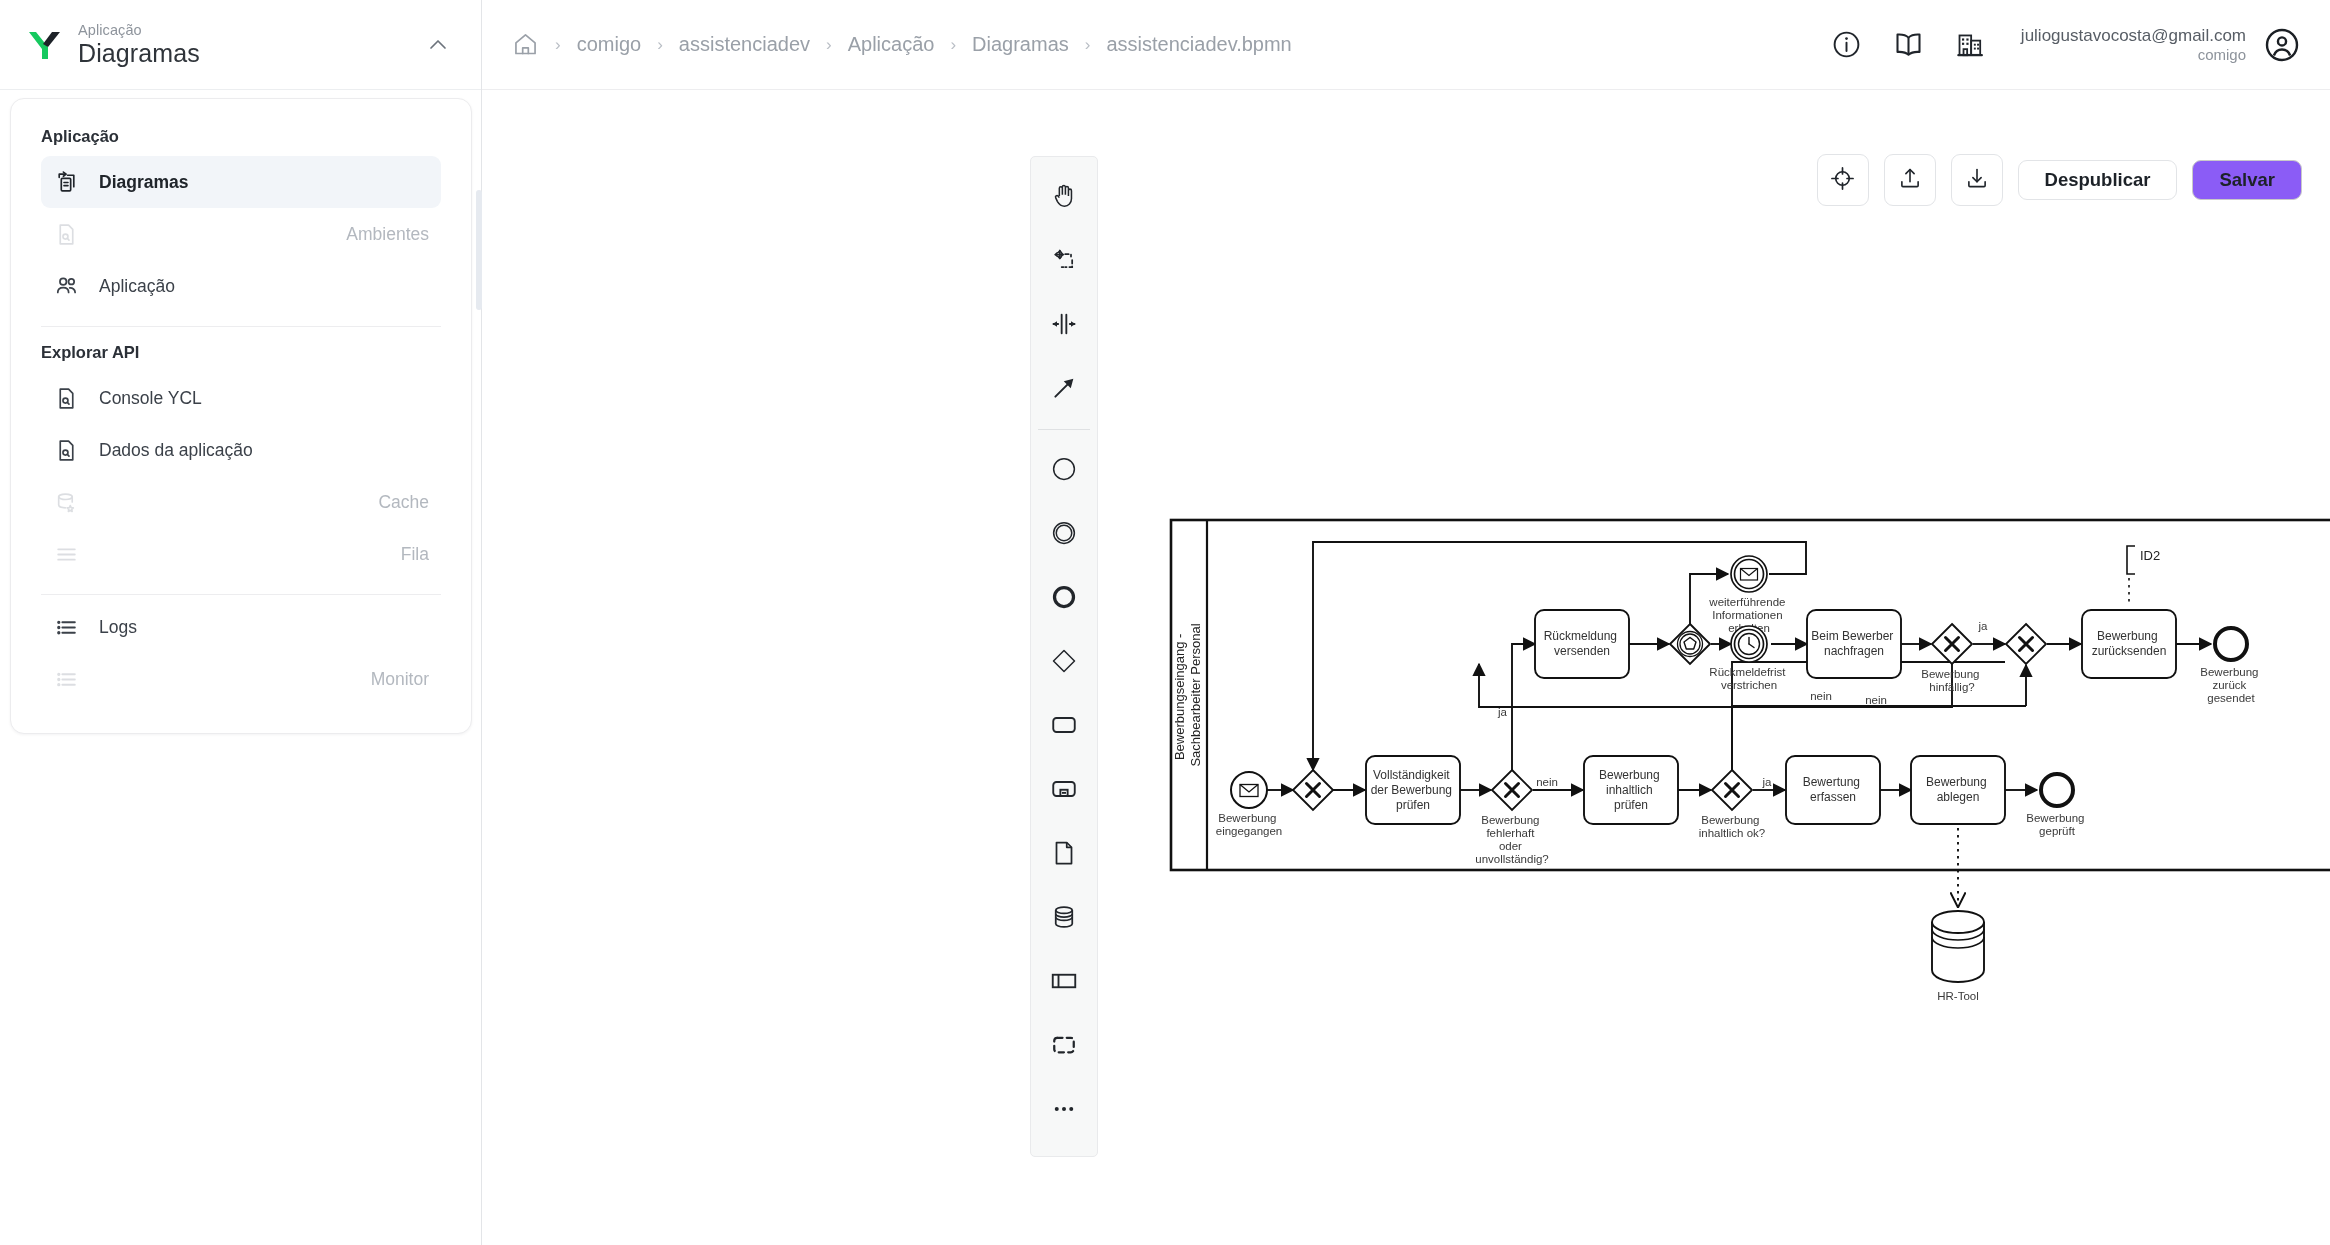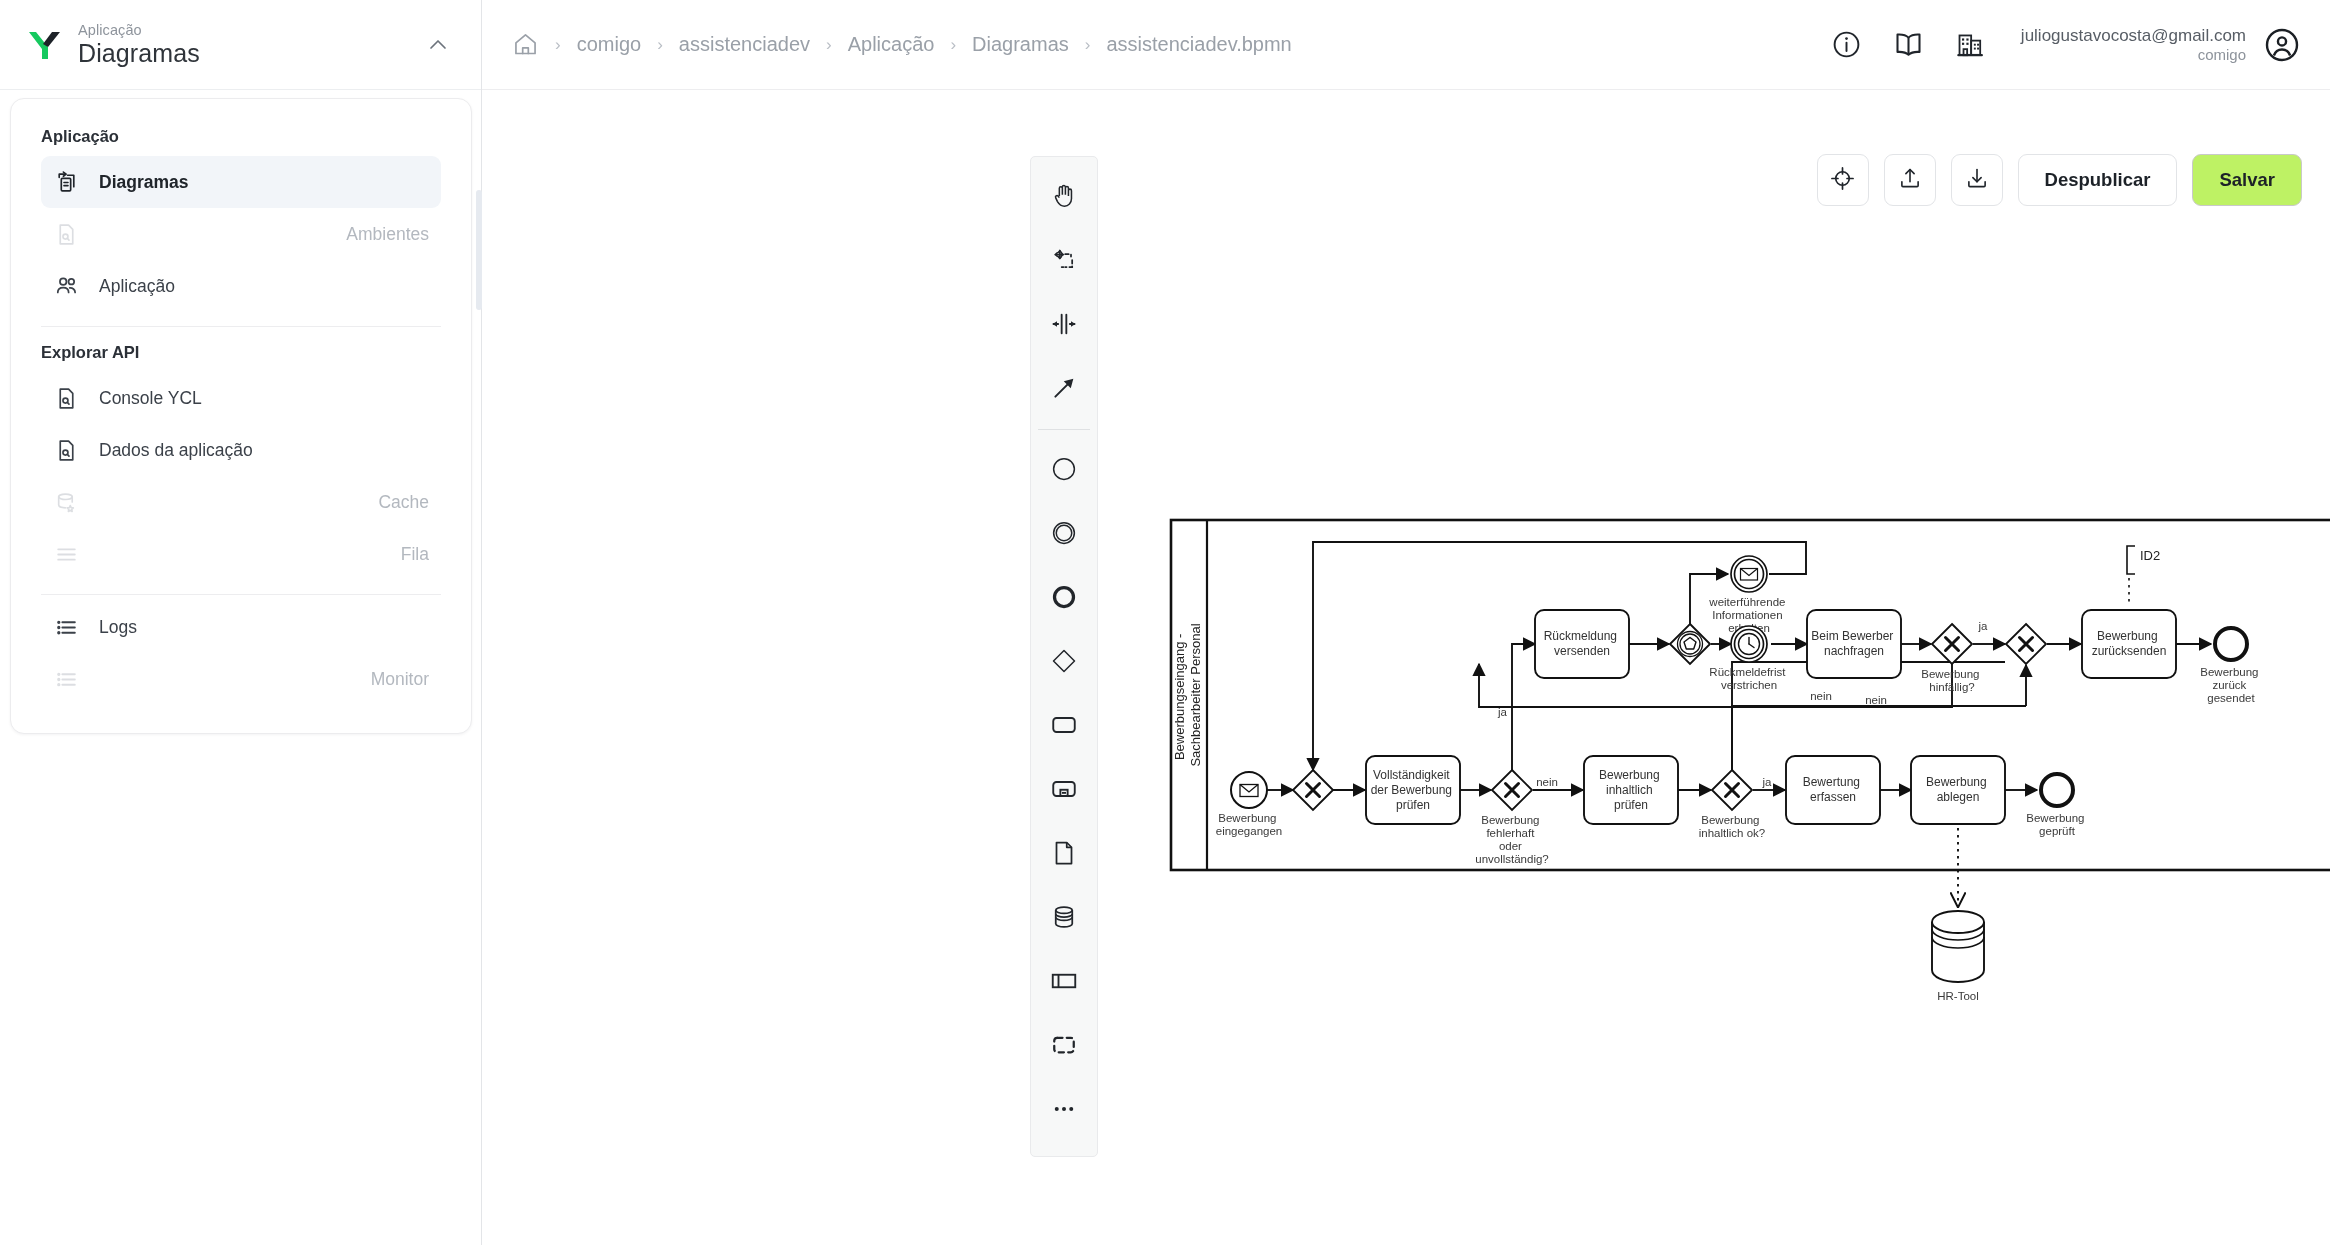--- a/index.html
+++ b/index.html
@@ -85,25 +85,25 @@
   
   .edit-toolbar {
     position:absolute; right:28px; top:154px;
     display:flex; align-items:center; gap:15px;
   }
   .sq-btn {
     width:52px;height:52px;border:1px solid #e2e4e7;border-radius:9px;background:#fff;
     display:flex;align-items:center;justify-content:center;cursor:pointer;color:#20252b;
   }
   .txt-btn {
-    height:52px;border:1px solid #e2e4e7;border-radius:9px;background:#fff;
+    height:40px;border:1px solid #e2e4e7;border-radius:9px;background:#fff;
     display:flex;align-items:center;justify-content:center;cursor:pointer;
     padding:0 26px; font-size:18.5px; font-weight:bold; color:#1d2228;
   }
-  .txt-btn.primary { background:#bef264; border-color:#c9c9c9; color:#1d2228; }
+  .txt-btn.primary { background:#8b5cf6; border-color:#c9c9c9; color:#1d2228; }
 
   
   .palette {
     position:absolute; left:548px; top:156px; width:68px;
     background:#f7f8f8; border:1px solid #e9eaec; border-radius:5px;
     padding: 10px 0 14px 0;
     display:flex; flex-direction:column; align-items:center; gap:2px;
   }
   .pal-btn { width:62px;height:62px;display:flex;align-items:center;justify-content:center;cursor:pointer;color:#22262b;}
   .pal-div { width:52px;height:1px;background:#dfe1e3;margin:6px 0 8px 0;}

